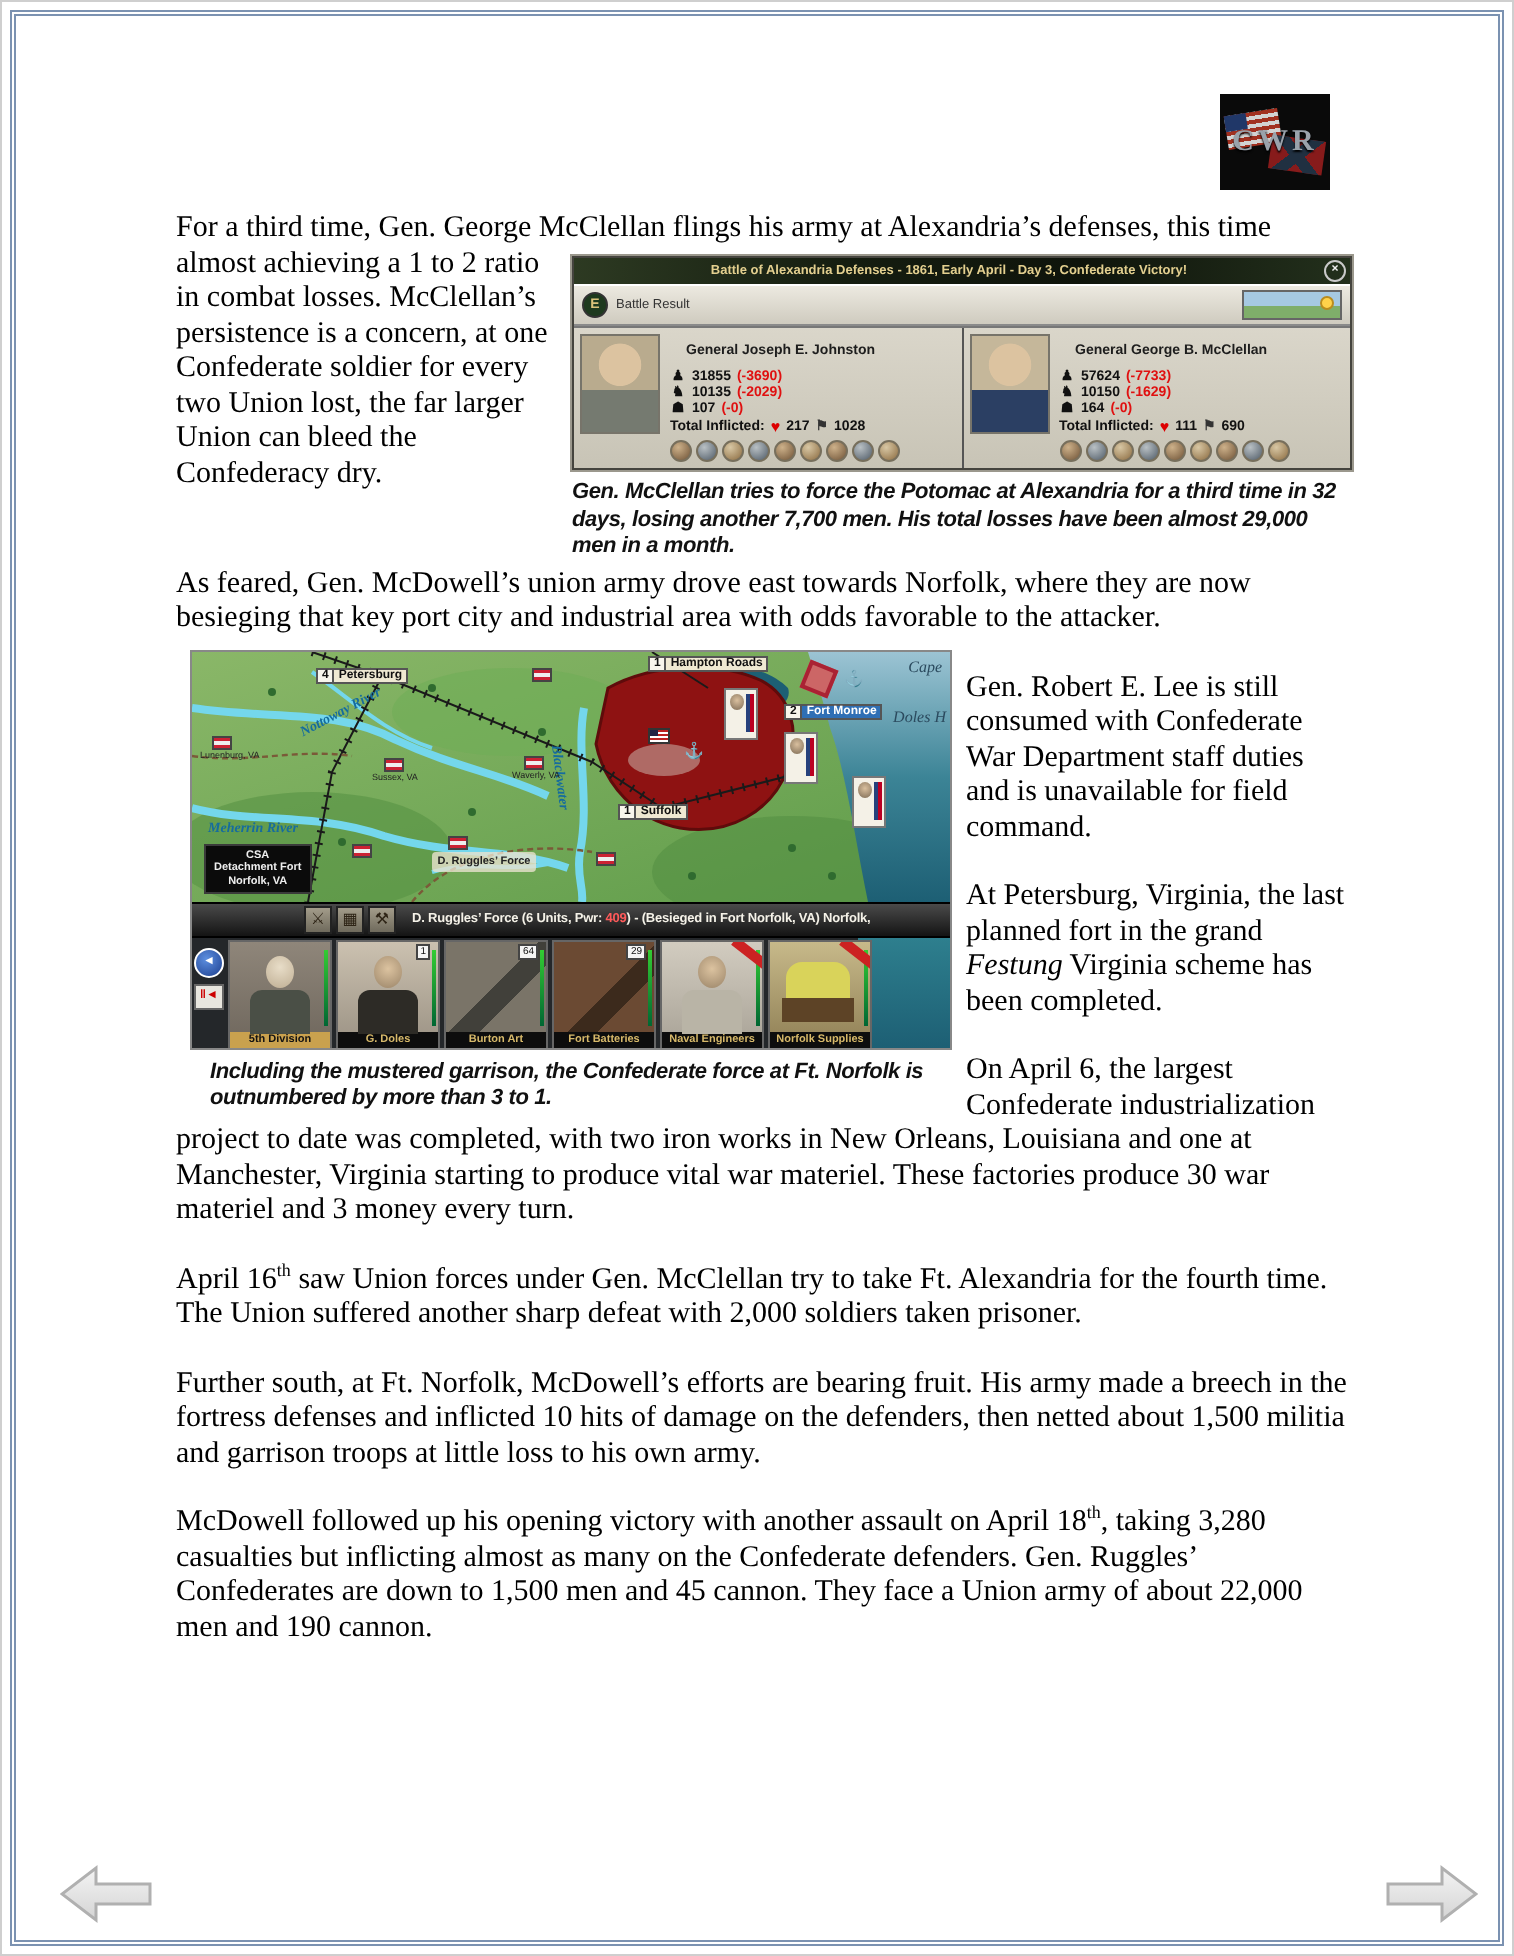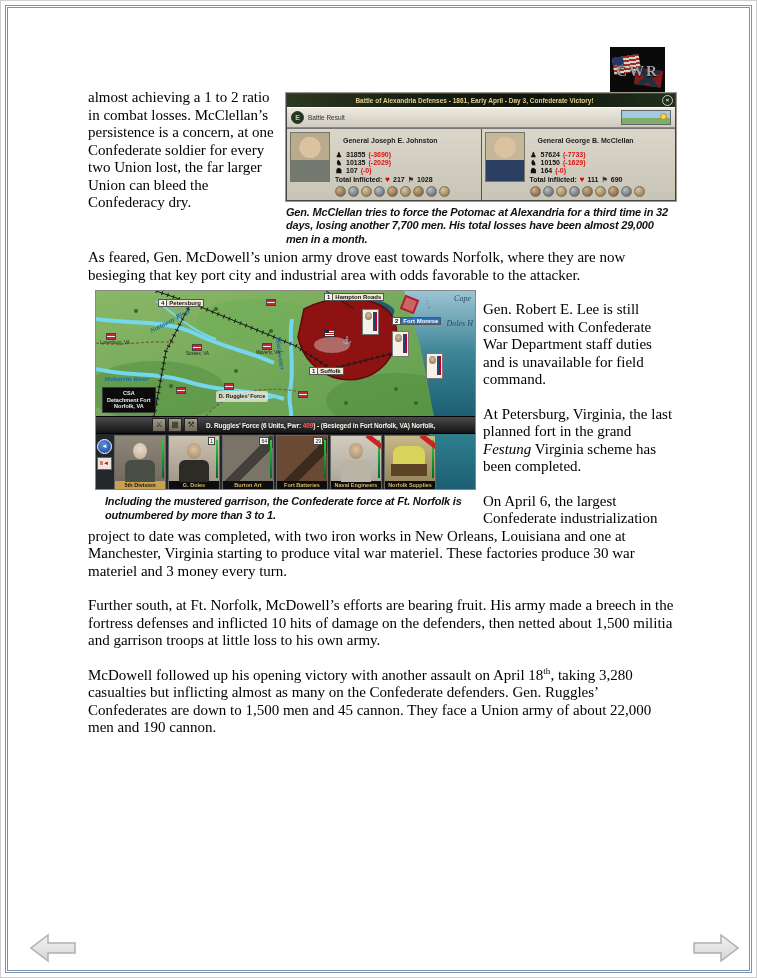--- a/index.html
+++ b/index.html
@@ -150,20 +150,21 @@
   <div class="frame"></div>
 
   <div class="logo">
     <div class="uflag-big"></div>
     <div class="cflag-big"></div>
     <div class="monogram">CWR</div>
   </div>
 
   <div class="content">
 
+    <p class="para"><span>For a third time, Gen. George McClellan flings his army at Alexandria’s defenses, this time</span></p>
 
     <p class="para tight">
       <span class="battle-figure">
         <span class="bd" style="display:block">
           <span class="bd-title" style="display:flex">
             <span class="bd-title-text">Battle of Alexandria Defenses - 1861, Early April - Day 3, Confederate Victory!</span>
             <span class="bd-close">×</span>
           </span>
           <span class="bd-toolbar" style="display:flex">
             <span class="bd-logo">E</span>
@@ -400,20 +401,21 @@
           </div>
         </div>
       </div>
       <div class="caption" style="padding:0 10px">Including the mustered garrison, the Confederate force at Ft. Norfolk is outnumbered by more than 3 to 1.</div>
     </div>
 
     <p class="para">Gen. Robert E. Lee is still consumed with Confederate War Department staff duties and is unavailable for field command.</p>
     <p class="para"><span>At Petersburg, Virginia, the last planned fort in the grand </span><i>Festung</i><span> Virginia scheme has been completed.</span></p>
     <p class="para">On April 6, the largest Confederate industrialization project to date was completed, with two iron works in New Orleans, Louisiana and one at Manchester, Virginia starting to produce vital war materiel. These factories produce 30 war materiel and 3 money every turn.</p>
 
+    <p class="para clear"><span>April 16</span><sup>th</sup><span> saw Union forces under Gen. McClellan try to take Ft. Alexandria for the fourth time. The Union suffered another sharp defeat with 2,000 soldiers taken prisoner.</span></p>
     <p class="para">Further south, at Ft. Norfolk, McDowell’s efforts are bearing fruit. His army made a breech in the fortress defenses and inflicted 10 hits of damage on the defenders, then netted about 1,500 militia and garrison troops at little loss to his own army.</p>
     <p class="para"><span>McDowell followed up his opening victory with another assault on April 18</span><sup>th</sup><span>, taking 3,280 casualties but inflicting almost as many on the Confederate defenders. Gen. Ruggles’ Confederates are down to 1,500 men and 45 cannon. They face a Union army of about 22,000 men and 190 cannon.</span></p>
   </div>
 
   <div class="nav-arrow left">
     <svg width="46" height="30" viewBox="0 0 46 30">
       <defs>
           <linearGradient id="ag" x1="0" y1="0" x2="0" y2="1">
         <stop offset="0" stop-color="#f4f4f4"></stop>
             <stop offset="1" stop-color="#d4d4d4"></stop>

